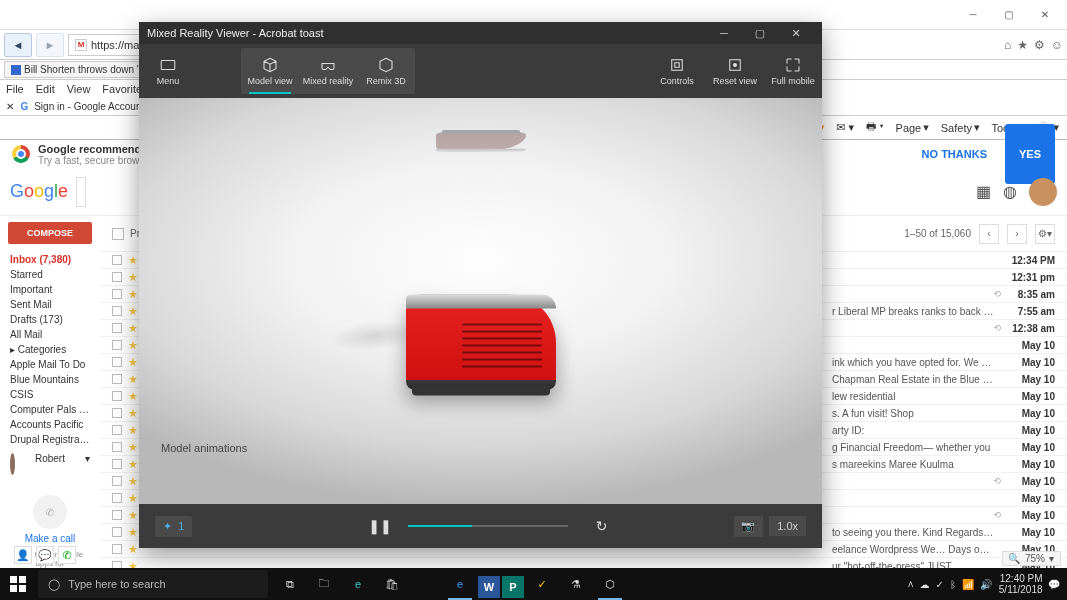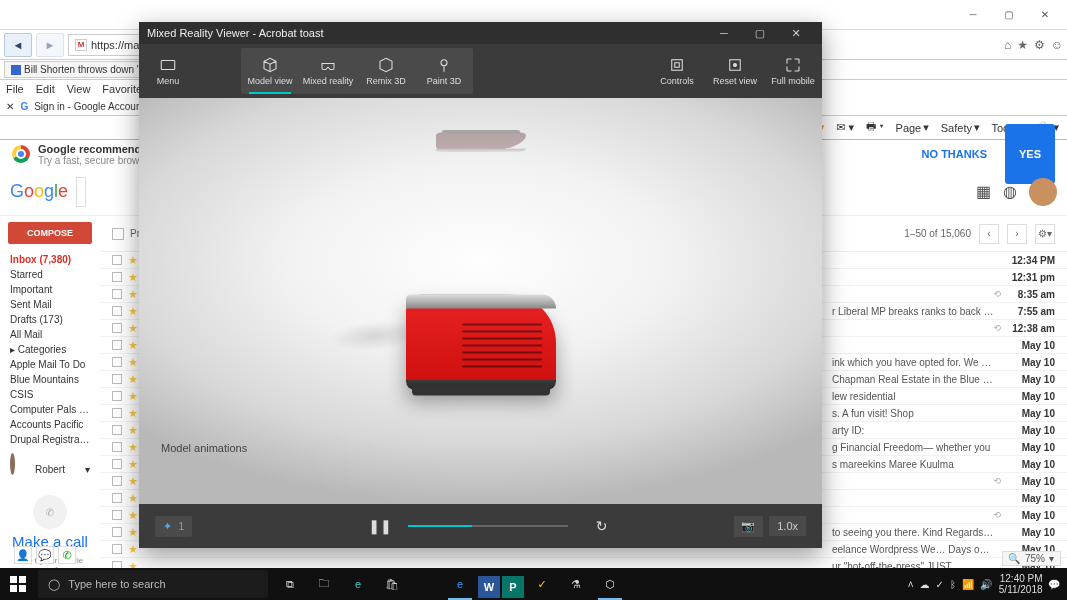--- a/index.html
+++ b/index.html
@@ -34,24 +34,24 @@
 .gmail-header .search { flex: 0 0 10px; height: 30px; border: 1px solid #ddd; }
 .gmail-header .right { margin-left: auto; display: flex; align-items: center; gap: 12px; color: #555; }
 .gmail-header .avatar { width: 28px; height: 28px; border-radius: 50%; background: #c99060; }
 
 .gmail-body { display: flex; height: 384px; }
 .gmail-sidebar { width: 100px; padding: 6px 4px; font-size: 10px; color: #333; overflow: hidden; }
 .gmail-brand { color: #d93025; font-size: 14px; font-weight: 500; padding: 4px 6px 8px; }
 .compose { background: #d14836; color: #fff; font-size: 9px; font-weight: 600; padding: 6px 8px; margin: 0 4px 8px; text-align: center; border-radius: 2px; }
 .side-item { padding: 2px 6px; white-space: nowrap; overflow: hidden; text-overflow: ellipsis; }
 .side-item.active { color: #d93025; font-weight: 600; }
-.robert { display: flex; align-items: flex-end; gap: 20px; padding: 6px; }
+.robert { display: flex; align-items: flex-start; gap: 20px; padding: 6px; }
 .robert .av { width: 22px; height: 22px; border-radius: 50%; background: #8a6d5a; }
 .phone-circle { width: 34px; height: 34px; border-radius: 50%; background: #f1f1f1; margin: 14px auto 4px; display:flex;align-items:center;justify-content:center;color:#aaa;}
-.make-call { text-align: center; color: #1a73e8; font-size: 15px; }
+.make-call { text-align: center; color: #1a73e8; font-size: 10px; }
 .try-apps { text-align: center; color: #888; font-size: 8px; margin-top: 6px; padding: 0 4px; }
 .try-apps a { color: #1a73e8; }
 .bottom-icons { position: absolute; bottom: 36px; left: 14px; display:flex; gap:4px; }
 .bottom-icons .bi { width:18px;height:18px; display:flex;align-items:center;justify-content:center;font-size:11px;color:#666;border:1px solid #ddd;background:#fff;}
 
 .gmail-list { flex: 1; display: flex; flex-direction: column; font-size: 10px; color: #333; overflow: hidden; }
 .list-toolbar { height: 36px; display: flex; align-items: center; padding: 0 12px; gap: 6px; color: #666; border-bottom: 1px solid #eee; }
 .list-toolbar .right { margin-left: auto; display: flex; align-items: center; gap: 8px; }
 .list-toolbar .nav-btn { width:20px;height:20px;border:1px solid #ddd;display:flex;align-items:center;justify-content:center;font-size:10px;}
 .mail-rows { flex: 1; overflow: hidden; }
@@ -408,27 +408,20 @@
             <path d="M4 10h16v6a2 2 0 01-2 2h-3l-3-3-3 3H6a2 2 0 01-2-2z"></path>
           </svg>
         <span>Mixed reality</span>
       </div>
       <div class="mrv-tool">
         <svg viewBox="0 0 24 24">
             <path d="M12 3l8 4v10l-8 4-8-4V7z"></path>
           </svg>
         <span>Remix 3D</span>
       </div>
-      <div class="mrv-tool">
-        <svg viewBox="0 0 24 24">
-            <circle cx="12" cy="9" r="4"></circle>
-            <path d="M12 13v8"></path>
-          </svg>
-        <span>Paint 3D</span>
-      </div>
     </div>
     <div class="mrv-spacer"></div>
     <div class="mrv-tool">
       <svg viewBox="0 0 24 24">
           <rect x="5" y="5" width="14" height="14"></rect>
           <path d="M9 9h6v6H9z"></path>
         </svg>
       <span>Controls</span>
     </div>
     <div class="mrv-tool">

